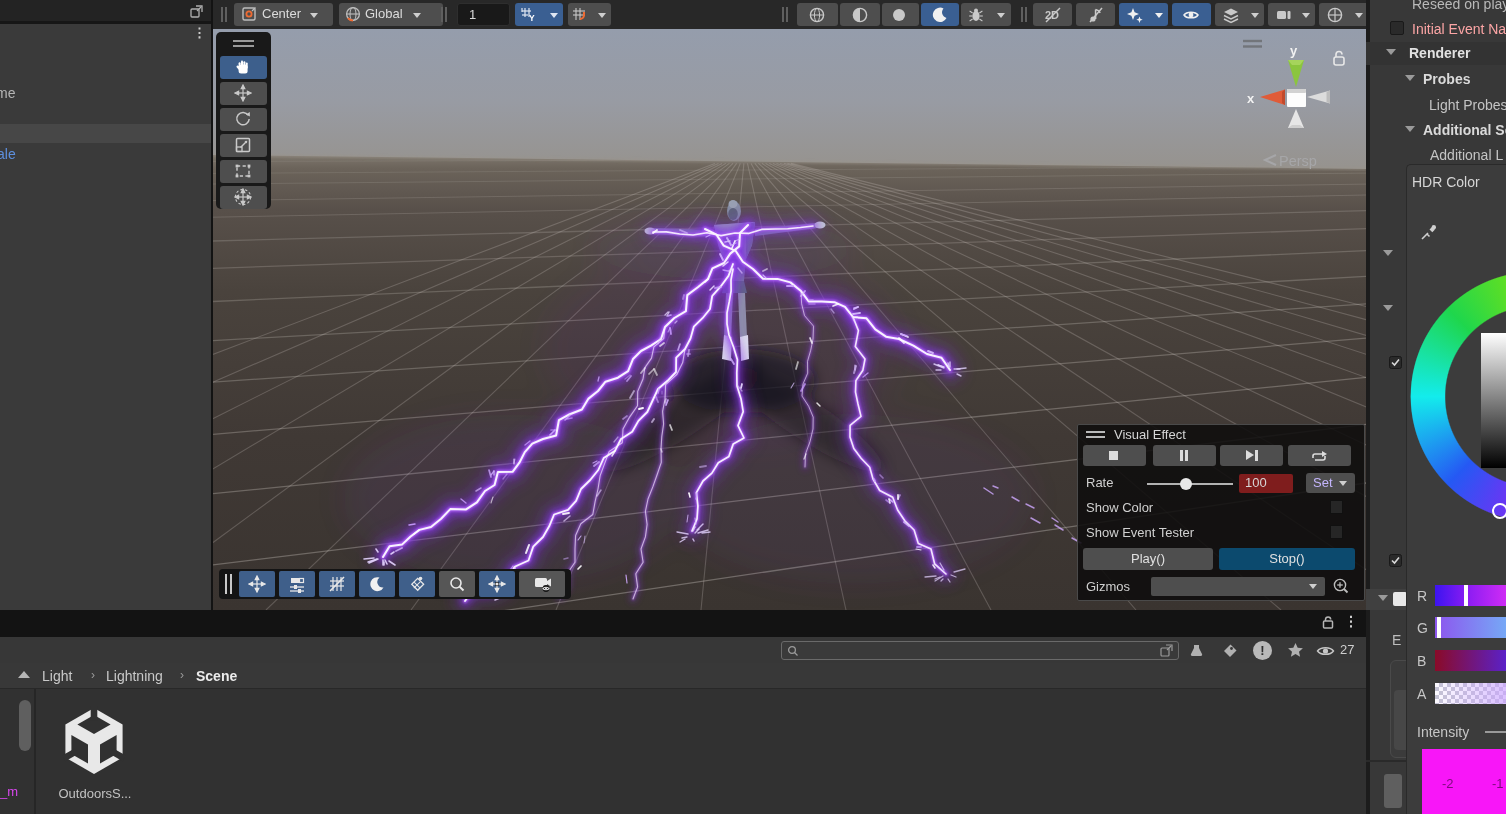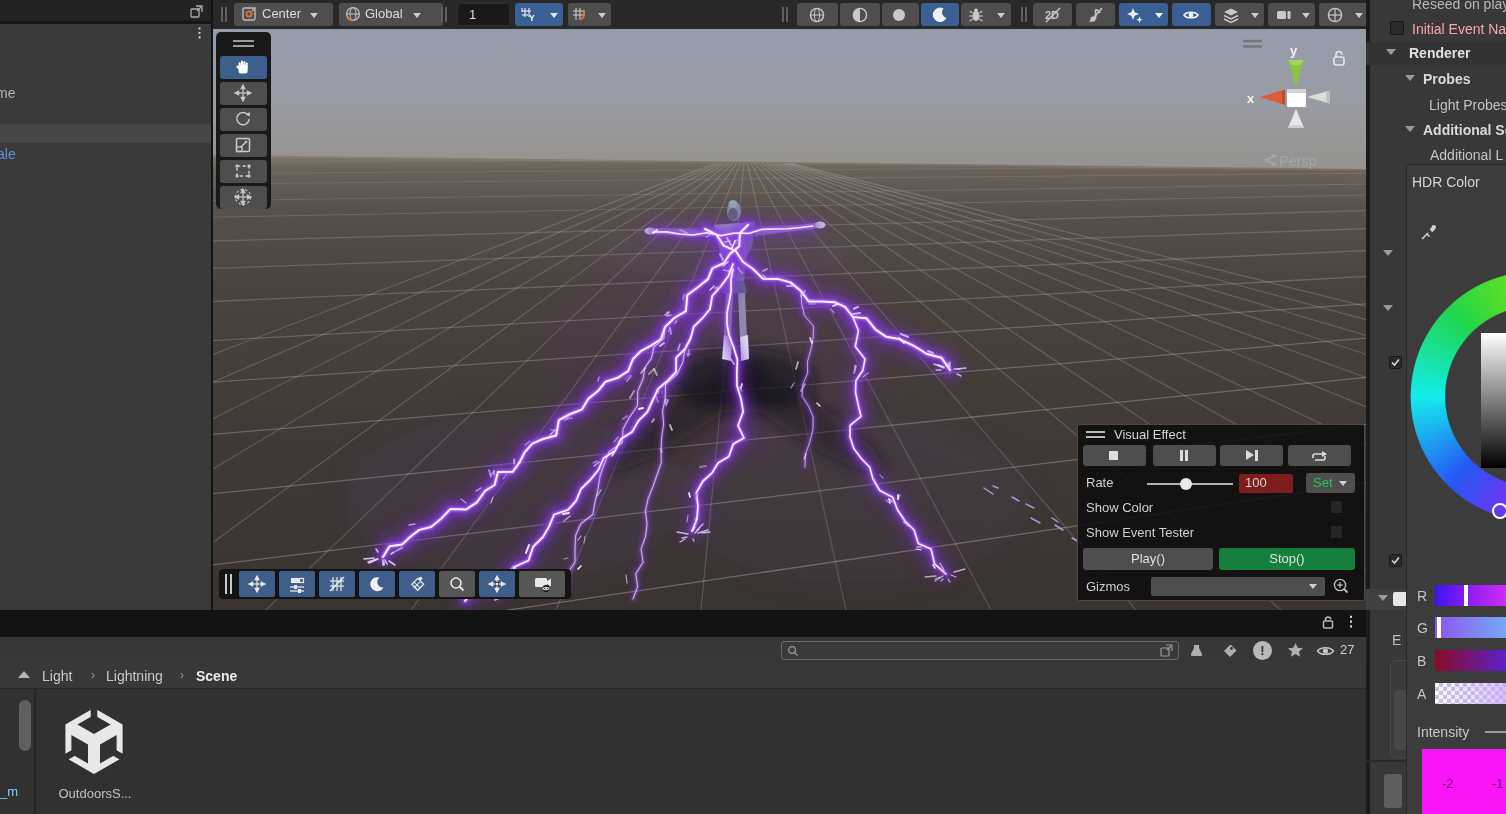--- a/index.html
+++ b/index.html
@@ -675,29 +675,29 @@
             <path d="M15 7 v2 a2 2 0 0 1 -2 2 H5" fill="none" stroke="#dcdcdc" stroke-width="1.6"></path>
           </svg>
         </div>
         <div style="position:absolute;left:9px;top:51px;font-size:13px;color:#d0d0d0">Rate</div>
         <div style="position:absolute;left:70px;top:59px;width:86px;height:2px;background:#b2b2b2"></div>
         <div style="position:absolute;left:103px;top:54px;width:12px;height:12px;background:#e8e8e8;border-radius:50%"></div>
         <div style="position:absolute;left:162px;top:50px;width:54px;height:19px;background:#7f1d1d;border-radius:2px">
           <div style="position:absolute;left:6px;top:1px;font-size:13px;color:#d6d6d6">100</div>
         </div>
         <div style="position:absolute;left:229px;top:49px;width:49px;height:20px;background:#4e4e4e;border-radius:3px">
-          <div style="position:absolute;left:7px;top:2px;font-size:13px;color:#22c55e">Set</div>
+          <div style="position:absolute;left:7px;top:2px;font-size:13px;color:#c4b5fd">Set</div>
           <div style="position:absolute;left:33px;top:8px;width:0;height:0;border-left:4px solid transparent;border-right:4px solid transparent;border-top:5px solid #cfcfcf"></div>
         </div>
         <div style="position:absolute;left:9px;top:76px;font-size:13px;color:#d0d0d0">Show Color</div>
         <div style="position:absolute;left:253px;top:76px;width:13px;height:14px;background:#262626;border:1px solid #101010;box-sizing:border-box"></div>
         <div style="position:absolute;left:9px;top:101px;font-size:13px;color:#d0d0d0">Show Event Tester</div>
         <div style="position:absolute;left:253px;top:101px;width:13px;height:14px;background:#262626;border:1px solid #101010;box-sizing:border-box"></div>
         <div style="position:absolute;left:6px;top:124px;width:130px;height:22px;background:#4e4e4e;border-radius:3px;text-align:center;font-size:13px;color:#e0e0e0;line-height:22px">Play()</div>
-        <div style="position:absolute;left:142px;top:124px;width:136px;height:22px;background:#15803d;border-radius:3px;text-align:center;font-size:13px;color:#e0e0e0;line-height:22px">Stop()</div>
+        <div style="position:absolute;left:142px;top:124px;width:136px;height:22px;background:#0c4a6e;border-radius:3px;text-align:center;font-size:13px;color:#e0e0e0;line-height:22px">Stop()</div>
         <div style="position:absolute;left:9px;top:155px;font-size:13px;color:#d0d0d0">Gizmos</div>
         <div style="position:absolute;left:74px;top:153px;width:174px;height:19px;background:#4e4e4e;border-radius:2px">
           <div style="position:absolute;left:158px;top:7px;width:0;height:0;border-left:4px solid transparent;border-right:4px solid transparent;border-top:5px solid #cfcfcf"></div>
         </div>
         <svg width="18" height="18" viewBox="0 0 18 18" style="position:absolute;left:255px;top:153px">
           <circle cx="8" cy="8" r="5.6" fill="none" stroke="#bdbdbd" stroke-width="1.4"></circle>
           <line x1="5.2" y1="8" x2="10.8" y2="8" stroke="#bdbdbd" stroke-width="1.3"></line>
           <line x1="8" y1="5.2" x2="8" y2="10.8" stroke="#bdbdbd" stroke-width="1.3"></line>
           <line x1="12" y1="12" x2="15.5" y2="15.5" stroke="#bdbdbd" stroke-width="1.8"></line>
         </svg>
@@ -744,21 +744,21 @@
       <div style="position:absolute;left:42px;top:5px;font-size:14px;color:#c9c9c9">Light</div>
       <div style="position:absolute;left:91px;top:5px;font-size:12px;color:#9a9a9a">›</div>
       <div style="position:absolute;left:106px;top:5px;font-size:14px;color:#c9c9c9">Lightning</div>
       <div style="position:absolute;left:180px;top:5px;font-size:12px;color:#9a9a9a">›</div>
       <div style="position:absolute;left:196px;top:5px;font-size:14px;color:#ececec;font-weight:bold">Scene</div>
     </div>
     <div style="position:absolute;left:0;top:689px;width:1366px;height:125px;overflow:hidden">
       <div style="position:absolute;left:0;top:0;width:1366px;height:125px;background:#313131"></div>
       <div style="position:absolute;left:34px;top:0;width:2px;height:125px;background:#262626"></div>
       <div style="position:absolute;left:19px;top:11px;width:12px;height:51px;background:#5f5f5f;border-radius:6px"></div>
-      <div style="position:absolute;left:0px;top:95px;font-size:13px;color:#7dd3fc">_m</div>
+      <div style="position:absolute;left:0px;top:95px;font-size:13px;color:#d946ef">_m</div>
       <svg width="188" height="104" viewBox="0 0 188 104" style="position:absolute;left:0px;top:0px">
         <polygon points="94.0,19.0 122.6,35.5 122.6,68.5 94.0,85.0 65.4,68.5 65.4,35.5" fill="#e8e8e8"></polygon>
         <polygon points="94.0,45.1 77.4,35.5 94.0,25.9 110.6,35.5" fill="#313131"></polygon>
         <polygon points="100.0,55.5 116.6,45.9 116.6,65.0 100.0,74.6" fill="#313131"></polygon>
         <polygon points="88.0,55.5 71.4,45.9 71.4,65.0 88.0,74.6" fill="#313131"></polygon>
         <polygon points="90.7,17.0 97.3,17.0 97.3,31.5 90.7,31.5" fill="#313131"></polygon>
         <polygon points="125.9,66.6 122.6,72.3 110.1,65.1 113.4,59.4" fill="#313131"></polygon>
         <polygon points="65.4,72.3 62.1,66.6 74.6,59.4 77.9,65.1" fill="#313131"></polygon>
       </svg>
       <div style="position:absolute;left:57px;top:97px;width:76px;height:14px;font-size:13px;color:#c2c2c2;text-align:center">OutdoorsS...</div>

